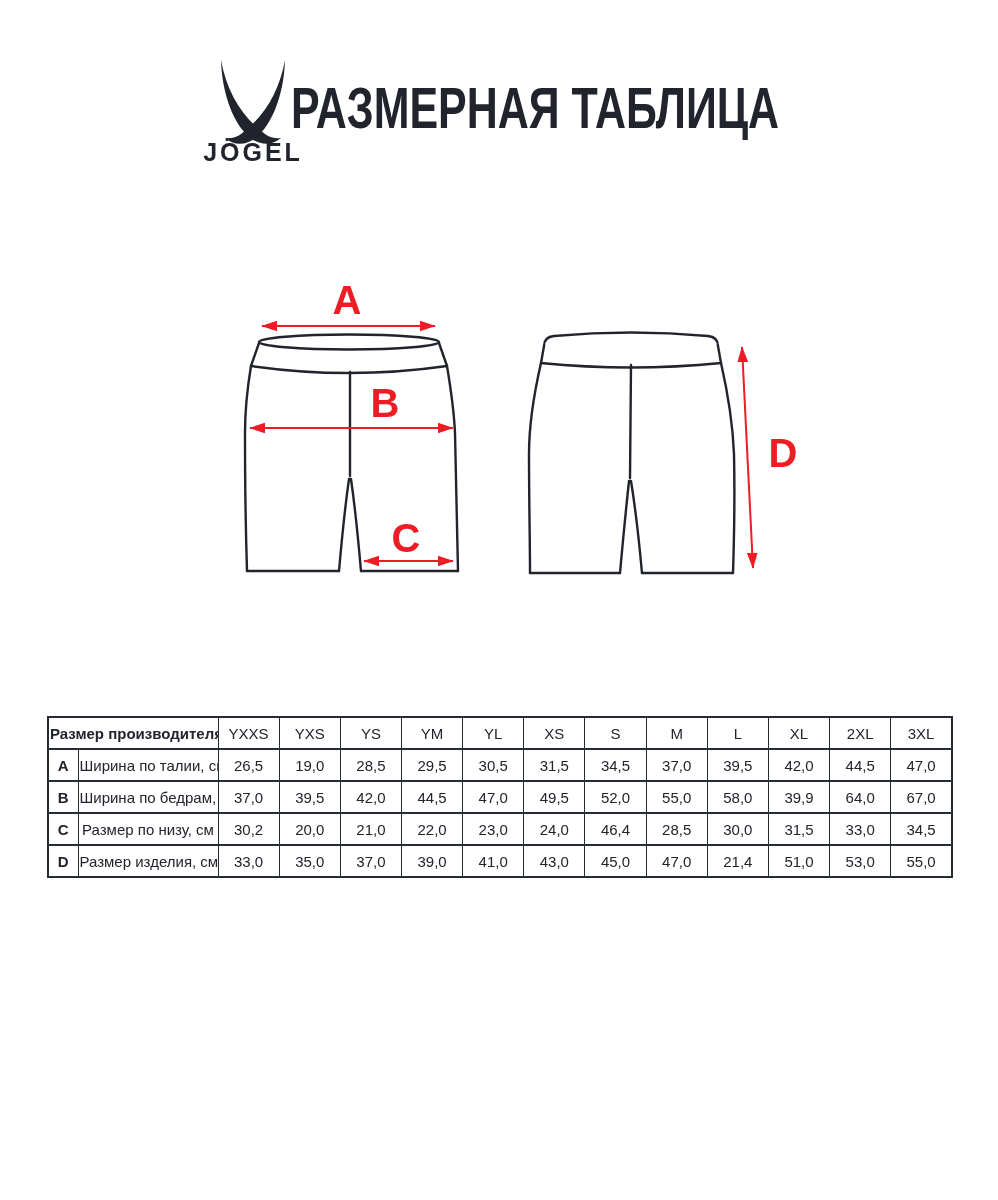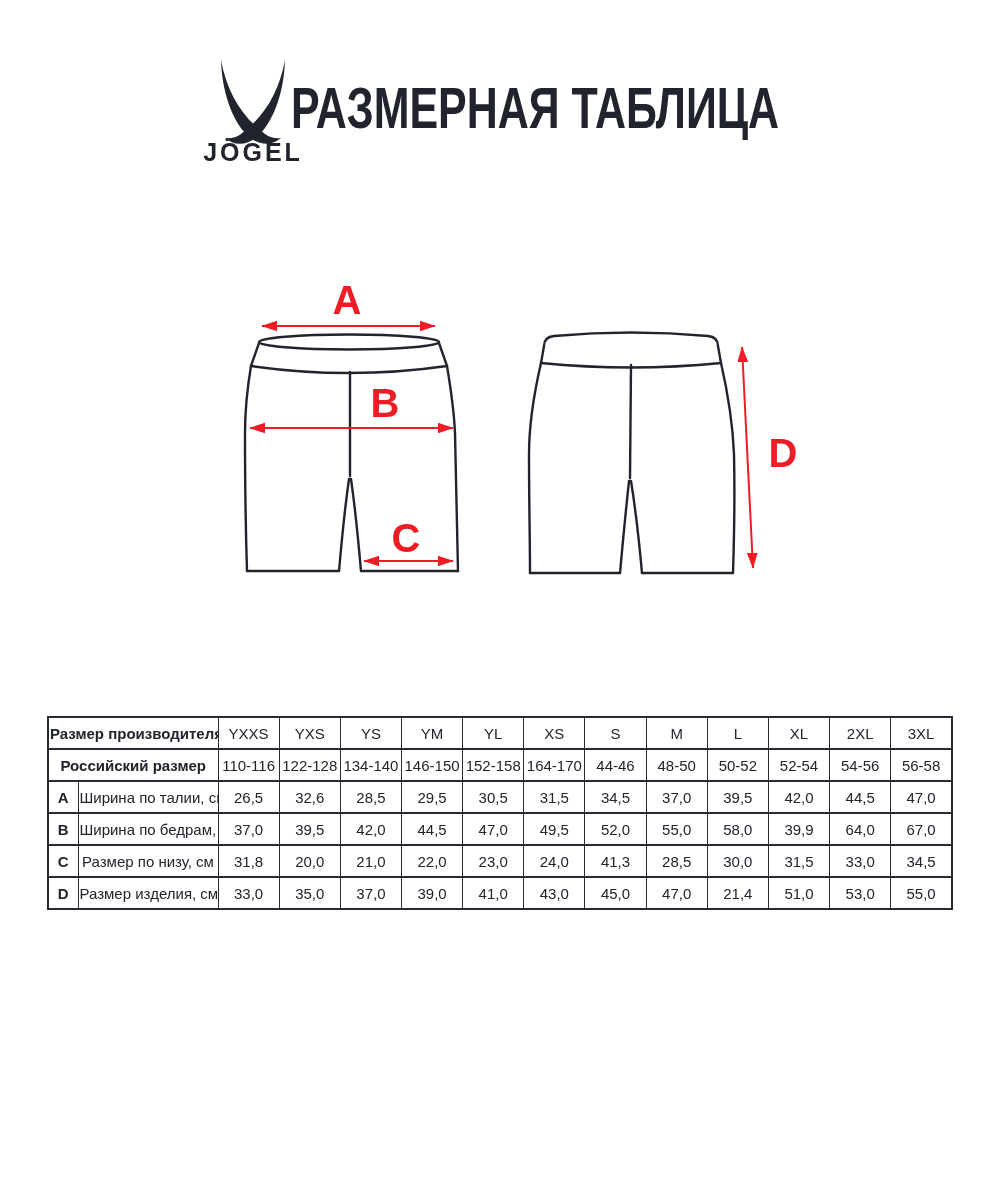--- a/index.html
+++ b/index.html
@@ -121,39 +121,24 @@
         <td>YL</td>
         <td>XS</td>
         <td>S</td>
         <td>M</td>
         <td>L</td>
         <td>XL</td>
         <td>2XL</td>
         <td>3XL</td>
       </tr>
       <tr>
-        <td class="lbl" colspan="2">Российский размер</td>
-        <td>110-116</td>
-        <td>122-128</td>
-        <td>134-140</td>
-        <td>146-150</td>
-        <td>152-158</td>
-        <td>164-170</td>
-        <td>44-46</td>
-        <td>48-50</td>
-        <td>50-52</td>
-        <td>52-54</td>
-        <td>54-56</td>
-        <td>56-58</td>
-      </tr>
-      <tr>
         <td class="letter">A</td>
         <td class="param">Ширина по талии, см</td>
         <td>26,5</td>
-        <td>32,6</td>
+        <td>19,0</td>
         <td>28,5</td>
         <td>29,5</td>
         <td>30,5</td>
         <td>31,5</td>
         <td>34,5</td>
         <td>37,0</td>
         <td>39,5</td>
         <td>42,0</td>
         <td>44,5</td>
         <td>47,0</td>
@@ -170,27 +155,27 @@
         <td>52,0</td>
         <td>55,0</td>
         <td>58,0</td>
         <td>39,9</td>
         <td>64,0</td>
         <td>67,0</td>
       </tr>
       <tr>
         <td class="letter">C</td>
         <td class="param">Размер по низу, см</td>
-        <td>31,8</td>
+        <td>30,2</td>
         <td>20,0</td>
         <td>21,0</td>
         <td>22,0</td>
         <td>23,0</td>
         <td>24,0</td>
-        <td>41,3</td>
+        <td>46,4</td>
         <td>28,5</td>
         <td>30,0</td>
         <td>31,5</td>
         <td>33,0</td>
         <td>34,5</td>
       </tr>
       <tr>
         <td class="letter">D</td>
         <td class="param">Размер изделия, см</td>
         <td>33,0</td>

